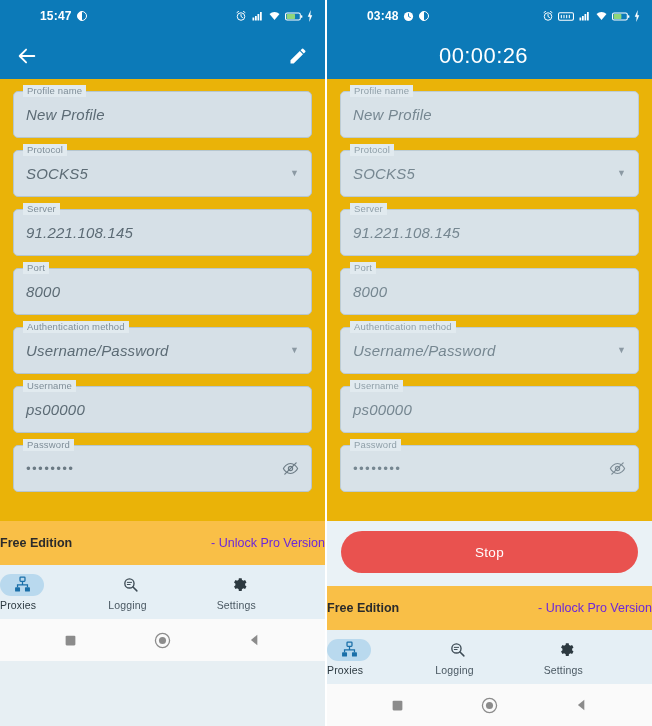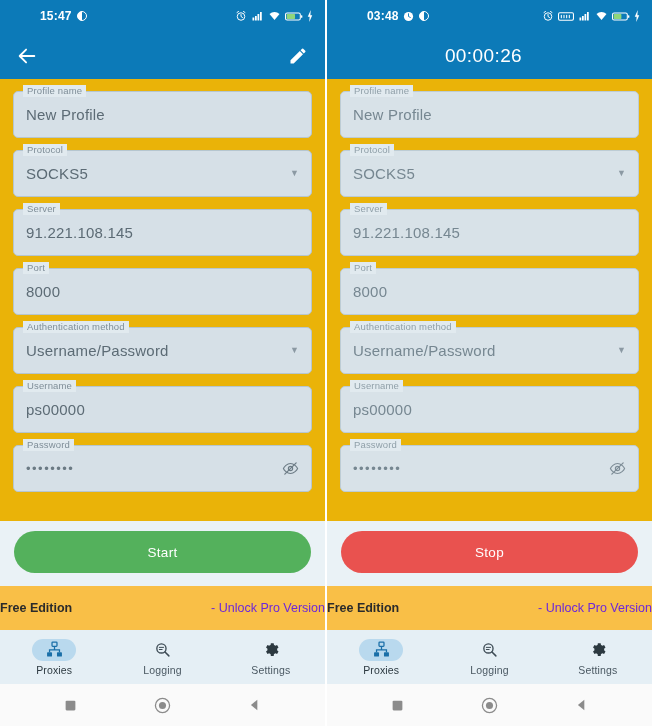--- a/index.html
+++ b/index.html
@@ -71,21 +71,21 @@
     padding: 0 14px;
     box-sizing: border-box;
     flex: none;
     position: relative;
   }
   .appbar-title {
     position: absolute;
     left: 0; right: 12px;
     text-align: center;
     color: #ffffff;
-    font-size: 19px;
+    font-size: 22px;
     letter-spacing: 0.4px;
   }
   .appbar-btn {
     width: 26px; height: 26px;
     display: flex; align-items: center; justify-content: center;
     position: relative; z-index: 2;
   }
   .appbar-spacer { flex: 1; }
 
   
@@ -117,20 +117,21 @@
     padding: 0 4px;
     font-size: 9.5px;
     color: #7f8e98;
     letter-spacing: 0.15px;
     line-height: 12px;
   }
   .field .value {
     font-size: 15px;
     color: #5c6b75;
     letter-spacing: 0.2px;
+    font-style: italic;
   }
   .field .value.dots {
     font-size: 13px;
     letter-spacing: 1.5px;
     color: #6b7a84;
   }
   .field .caret {
     margin-left: auto;
     color: #8b99a3;
     font-size: 9px;
@@ -185,21 +186,20 @@
     flex: none;
     height: 54px;
     background: #e5eff5;
     display: flex;
     align-items: center;
   }
   .navitem {
     flex: 1;
     display: flex;
     flex-direction: column;
-    align-items: center;
     justify-content: center;
     gap: 3px;
     cursor: pointer;
   }
   .navicon {
     width: 44px; height: 22px;
     display: flex; align-items: center; justify-content: center;
     border-radius: 11px;
   }
   .navitem.active .navicon { background: #b9d9ee; }
@@ -335,23 +335,20 @@
           <svg width="17" height="17" viewBox="0 0 24 24">
               <path d="M12 5c-5 0-9 4.5-10 7 1 2.5 5 7 10 7s9-4.5 10-7c-1-2.5-5-7-10-7z" fill="none" stroke="#6d7c86" stroke-width="1.6"></path>
               <circle cx="12" cy="12" r="3" fill="none" stroke="#6d7c86" stroke-width="1.6"></circle>
               <path d="M4 20L20 4" stroke="#6d7c86" stroke-width="1.8" stroke-linecap="round"></path>
             </svg>
         </span>
       </div>
 
     </div>
 
-    <div class="action-area">
-      <button class="action-btn" style="background:#54b15c;">Start</button>
-    </div>
 
     <div class="banner">
       <span class="bold">Free Edition</span>
       <span class="rest">- Unlock Pro Version</span>
     </div>
 
     <div class="bottomnav">
       <div class="navitem active">
         <span class="navicon">
           <svg width="17" height="17" viewBox="0 0 24 24">

